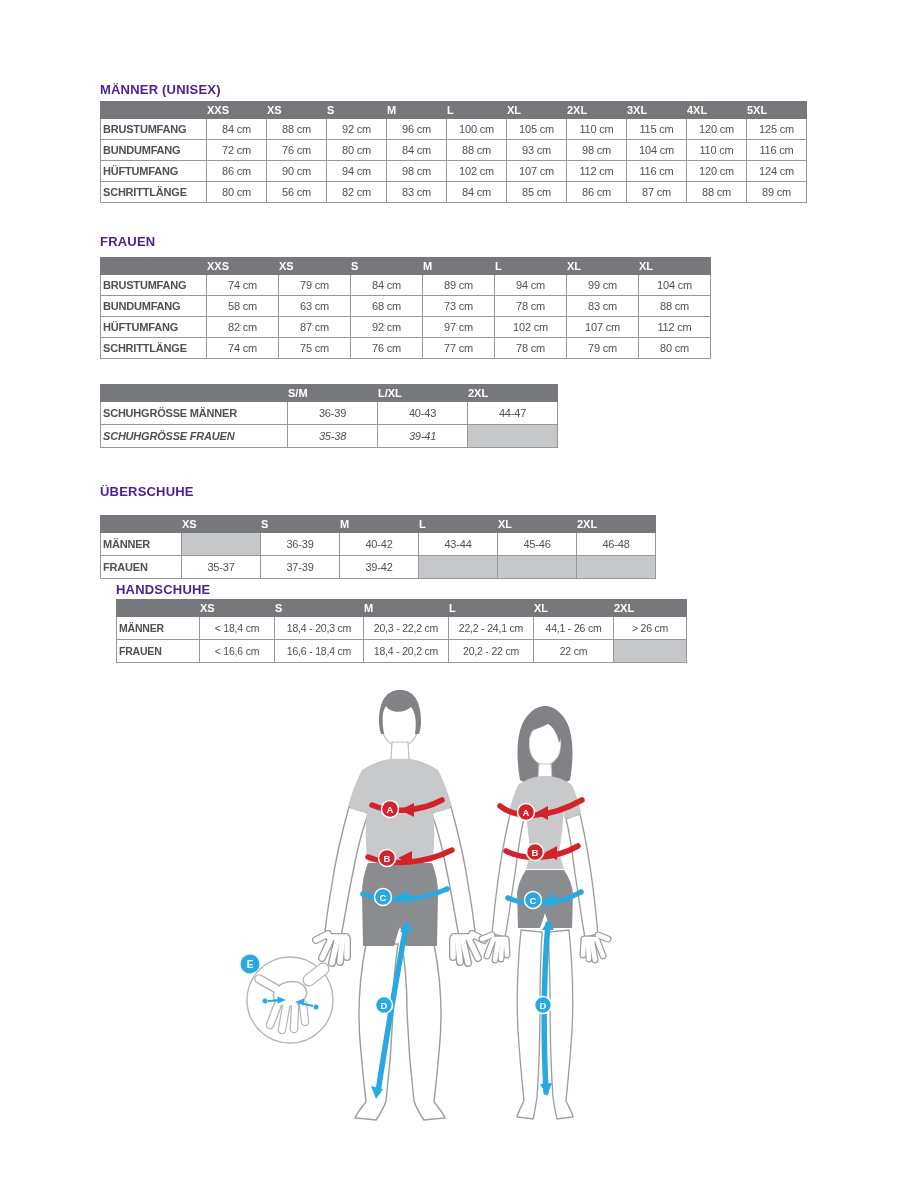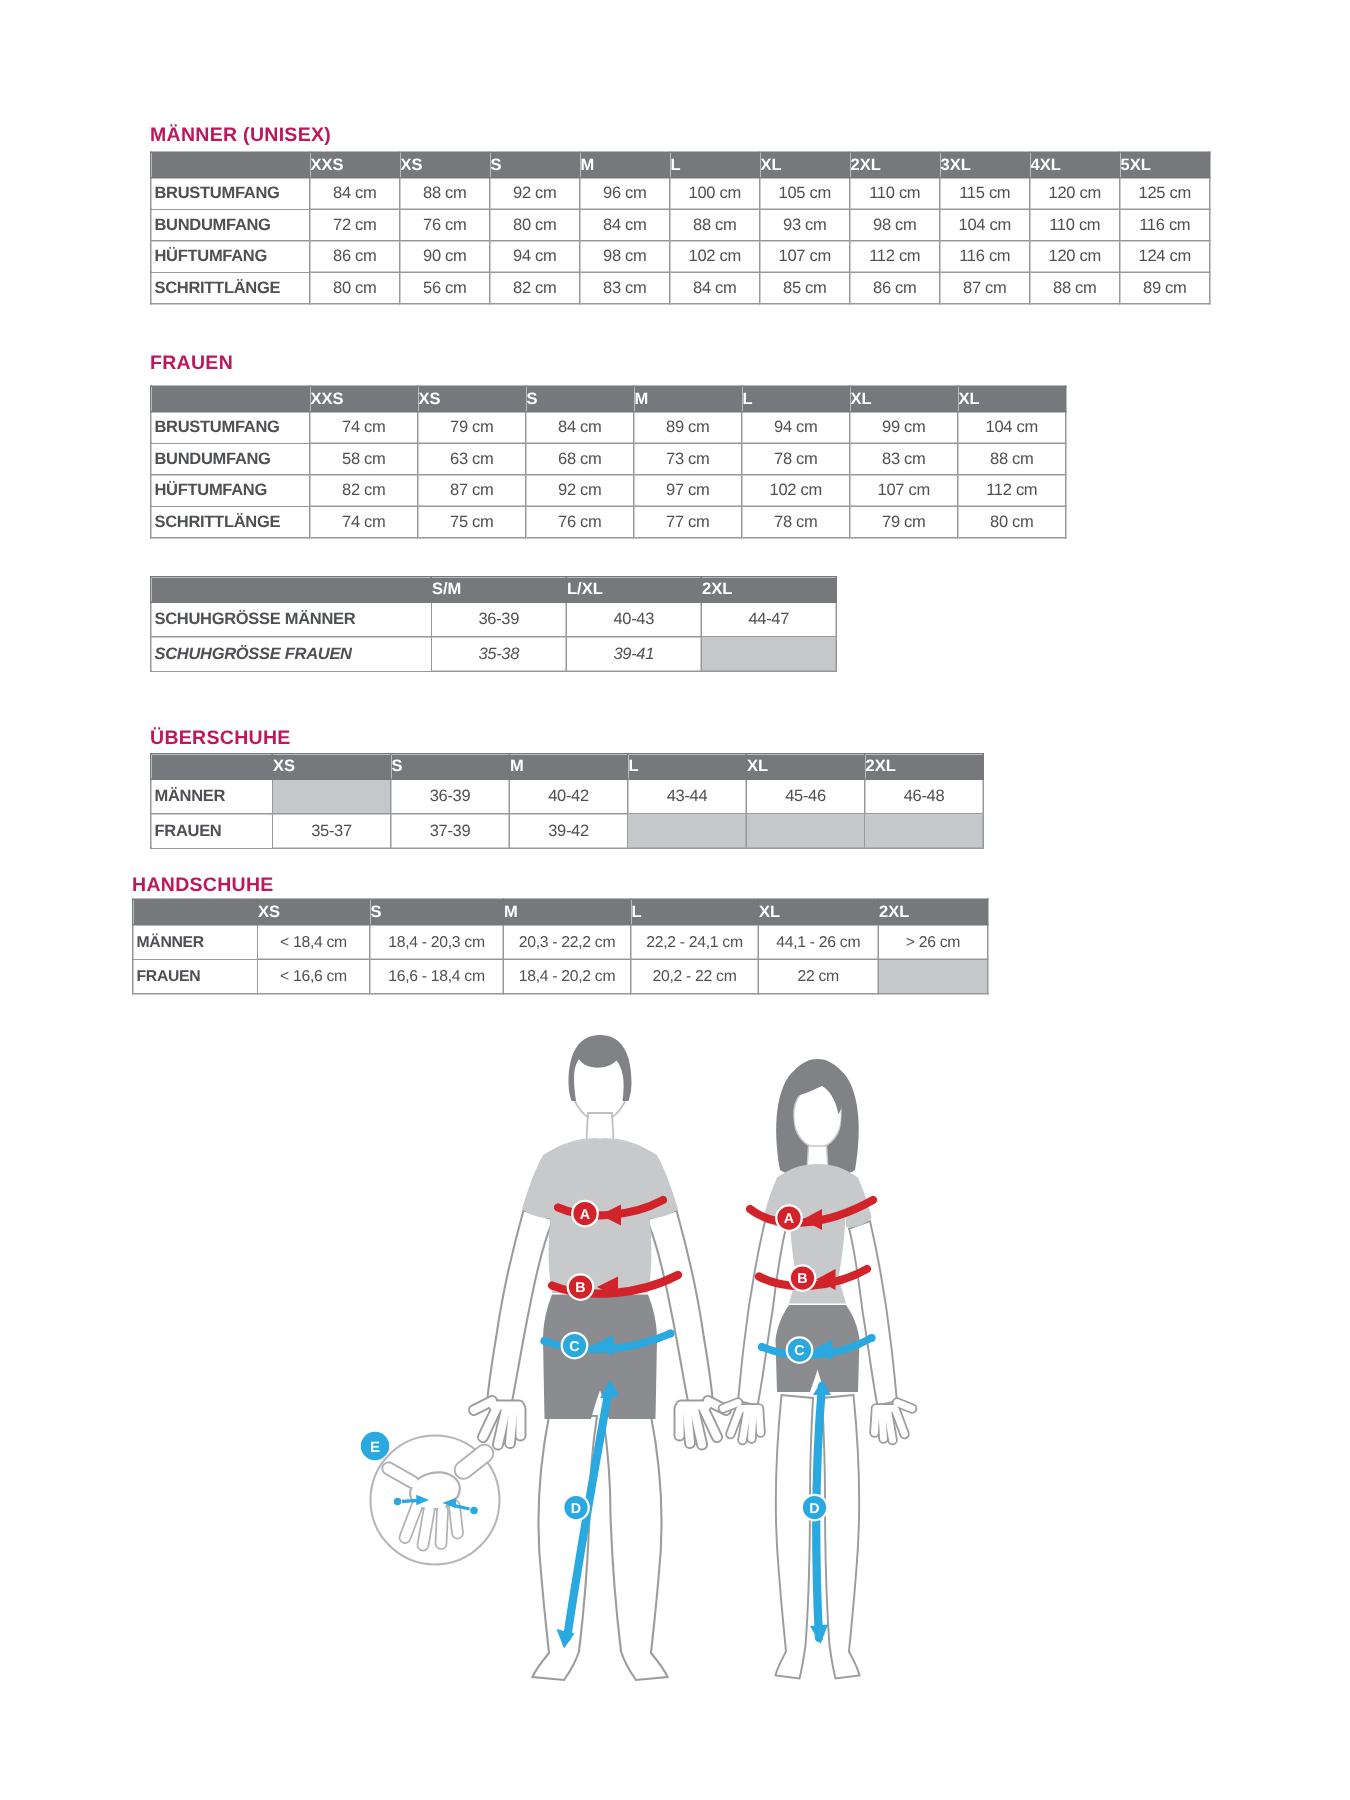--- a/index.html
+++ b/index.html
@@ -1,24 +1,24 @@
 <!DOCTYPE html>
 <html><head>
 <meta charset="utf-8">
 <style>
   html,body{margin:0;padding:0;background:#fff;}
   .page{position:relative;width:900px;height:1200px;background:#ffffff;
         font-family:"Liberation Sans",sans-serif;overflow:hidden;}
 
   .tbl{position:absolute;}
-  .tbl-title{margin:0;font-size:13px;font-weight:700;color:#be185d;letter-spacing:.2px;}
+  .tbl-title{margin:0;font-size:13px;font-weight:700;color:#4c1d95;letter-spacing:.2px;}
   #tbl-0 .tbl-title{margin-bottom:4px}
   #tbl-1 .tbl-title{margin-bottom:8px}
   #tbl-2 .tbl-title{margin-bottom:1px}
-  #tbl-3 .tbl-title{margin-bottom:3px}
+  #tbl-3 .tbl-title{margin-bottom:16px}
   #tbl-4 .tbl-title{margin-bottom:2px}
 
   table{border-collapse:collapse;table-layout:fixed;}
   th,td{white-space:nowrap;overflow:hidden;}
   thead tr{height:17px;}
   thead th{background:#77787b;color:#fff;font-size:11px;font-weight:700;
            border:1px solid #77787b;padding:0;text-align:left;}
   th.corner{position:relative;}
   tbody td{border:1px solid #95979a;font-size:11px;color:#4e5054;text-align:center;
            padding:0;background:#fff;letter-spacing:-.2px;}
@@ -260,21 +260,21 @@
               <td>35-37</td>
               <td>37-39</td>
               <td>39-42</td>
               <td class="empty"></td>
               <td class="empty"></td>
               <td class="empty"></td>
             </tr>
           </tbody>
         </table>
     </div>
-    <div class="tbl" id="tbl-4" style="left: 88px; top: 582px;">
+    <div class="tbl" id="tbl-4" style="left: 116px; top: 582px;">
       <h3 class="tbl-title">HANDSCHUHE</h3>
       <table>
           <colgroup>
             <col style="width: 83px;">
             <col style="width: 75px;">
             <col style="width: 89px;">
             <col style="width: 85px;">
             <col style="width: 85px;">
             <col style="width: 80px;">
             <col style="width: 73px;">

